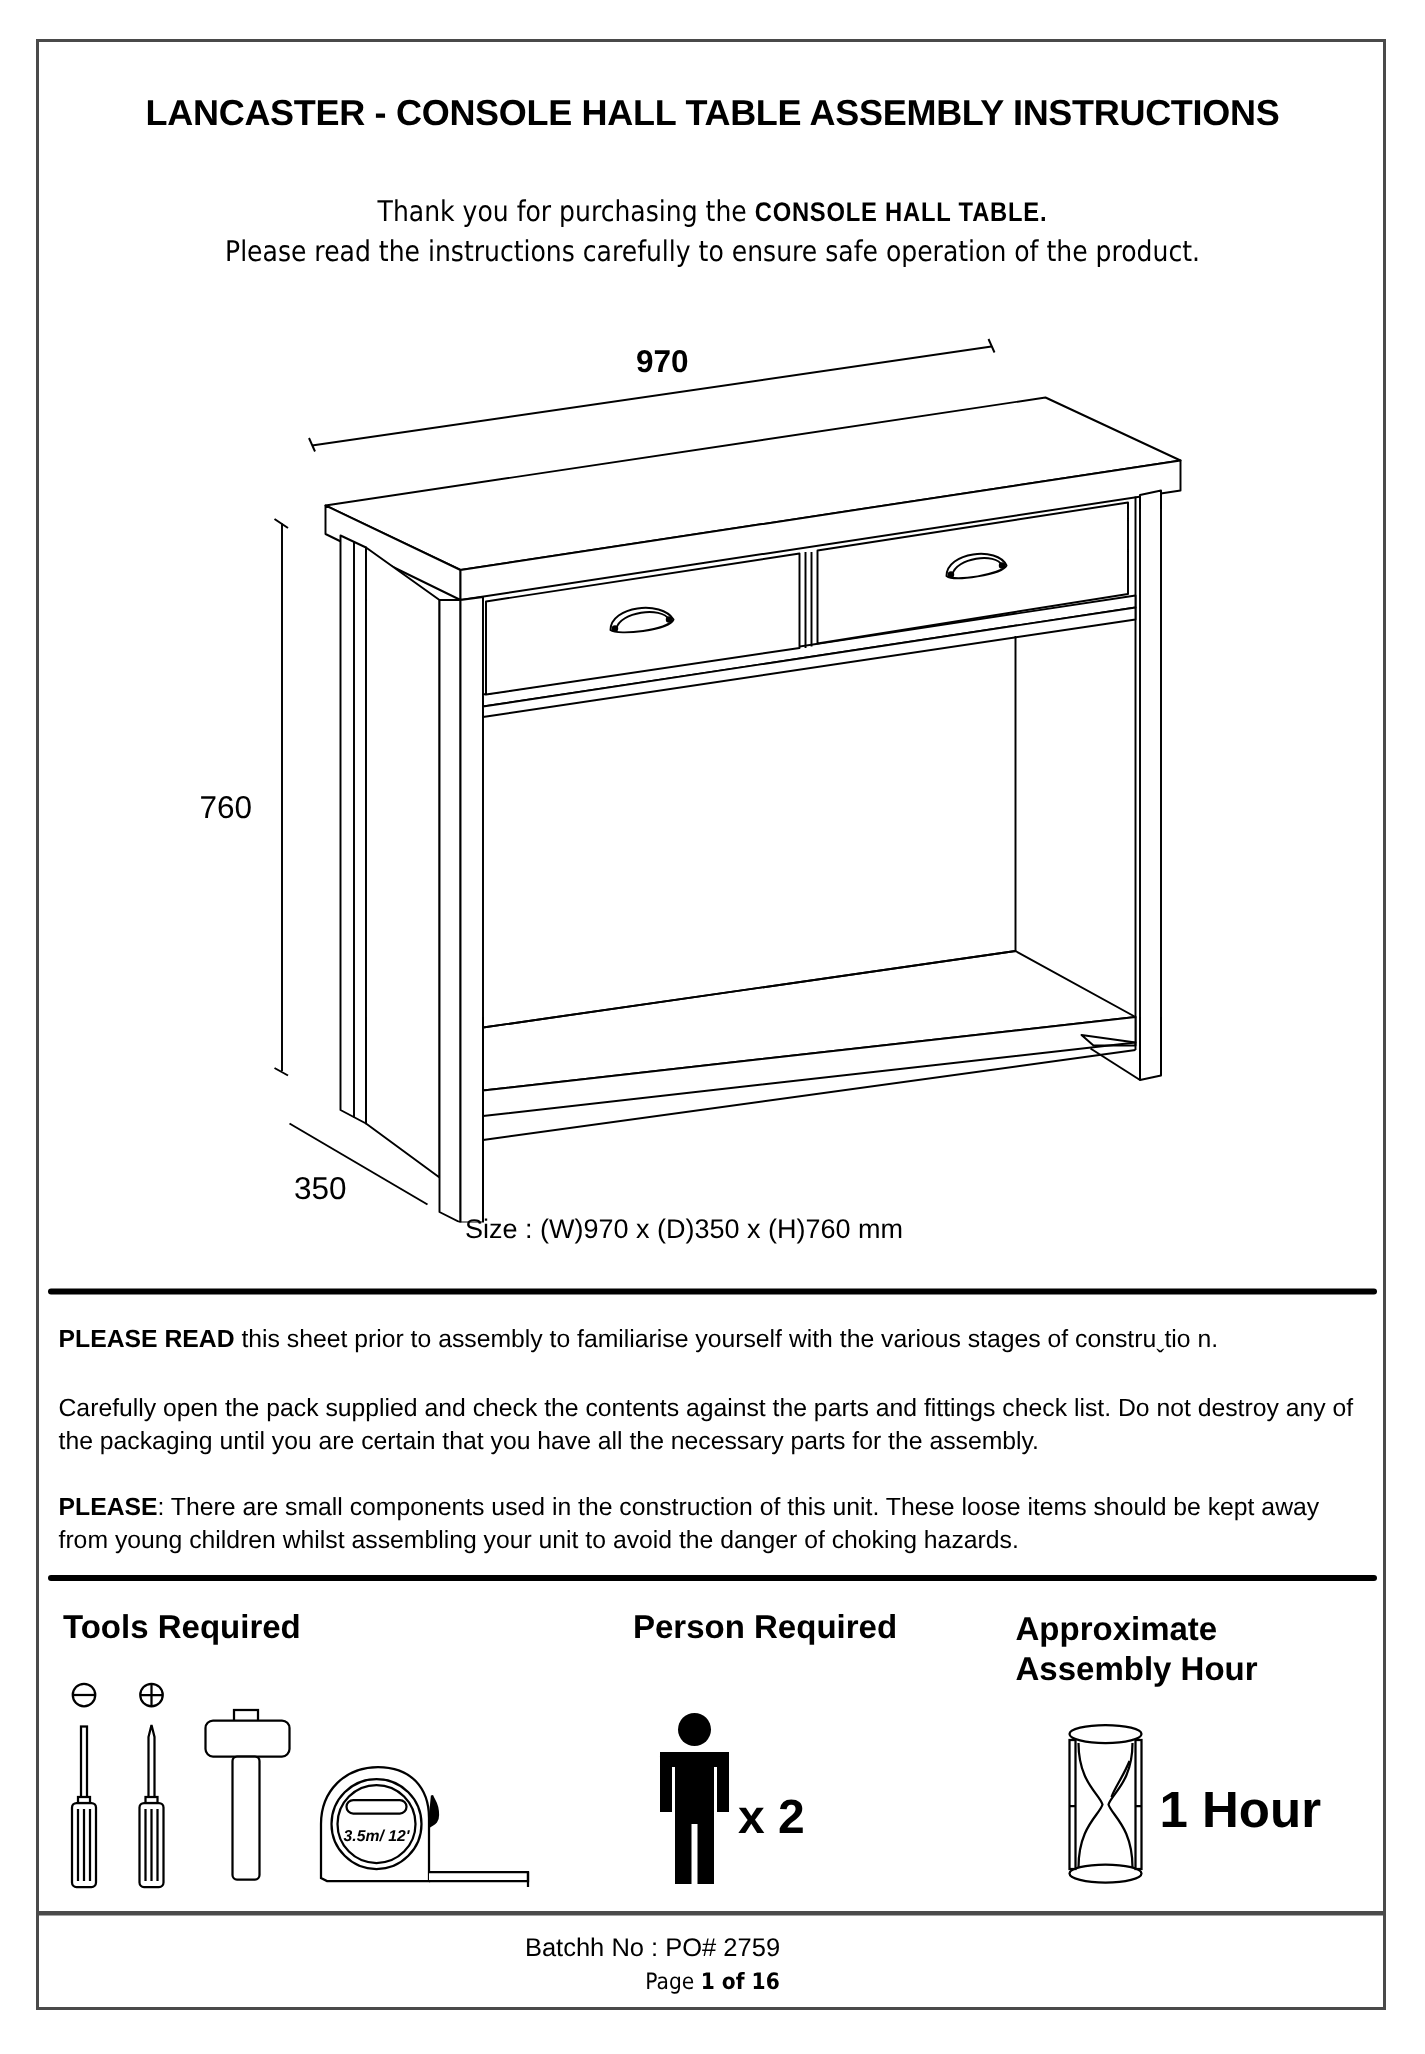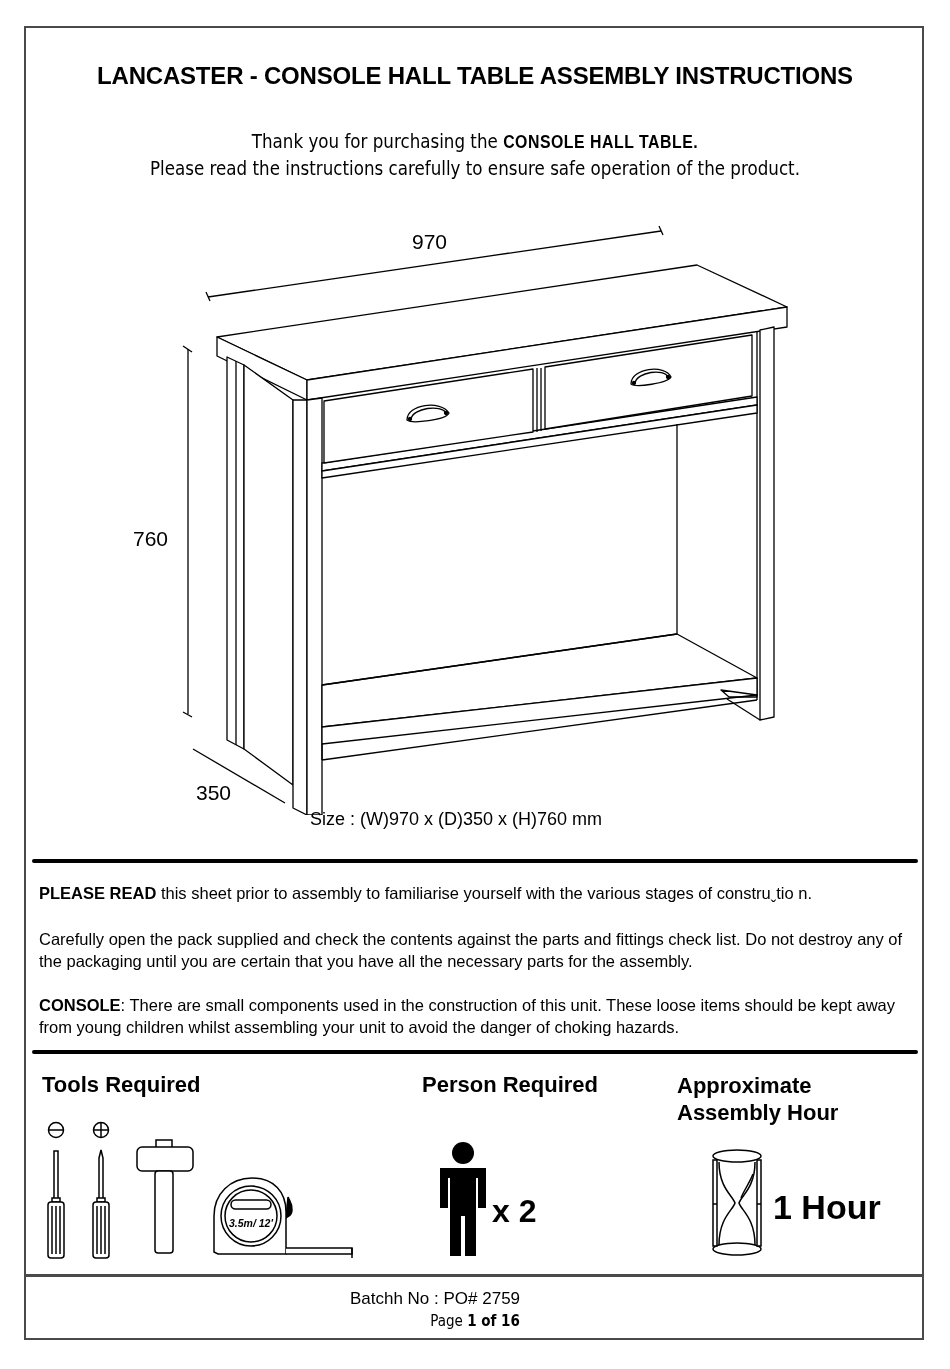--- a/index.html
+++ b/index.html
@@ -102,32 +102,32 @@
     <polygon points="322,685 677,634 757,678 322,727"></polygon>
     <line x1="322" y1="685" x2="677" y2="634"></line>
     <polygon points="322,727 757,678 757,695 322,744"></polygon>
     <polygon points="721,690 757,695 757,697 729,697" fill="none"></polygon>
     <line x1="727" y1="699" x2="760" y2="720"></line>
   </g>
   <line x1="322" y1="744" x2="322" y2="760"></line>
   <line x1="322" y1="760" x2="757" y2="700"></line>
 </svg>
 
-<div class="dim" style="left:412px; top:230px;">970</div>
+<div class="dim" style="left:424px; top:230px;font-weight:bold;">970</div>
 <div class="dim" style="left:133px; top:527px;">760</div>
 <div class="dim" style="left:196px; top:781px;">350</div>
 <div class="size-caption">Size : (W)970 x (D)350 x (H)760 mm</div>
 
 <div class="rule" style="top:859px;"></div>
 
 <div class="para" style="top:882px;"><b>PLEASE READ</b><span> this sheet prior to assembly to familiarise yourself with the various stages of construˬtio n.</span></div>
 
 <div class="para" style="top:928px;">Carefully open the pack supplied and check the contents against the parts and fittings check list. Do not destroy any of the packaging until you are certain that you have all the necessary parts for the assembly.</div>
 
-<div class="para" style="top:994px;"><b>CONSOLE</b><span>: There are small components used in the construction of this unit. These loose items should be kept away from young children whilst assembling your unit to avoid the danger of choking hazards.</span></div>
+<div class="para" style="top:994px;"><b>PLEASE</b><span>: There are small components used in the construction of this unit. These loose items should be kept away from young children whilst assembling your unit to avoid the danger of choking hazards.</span></div>
 
 <div class="rule" style="top:1050px;"></div>
 
 <div class="h-tools">Tools Required</div>
 
 <svg class="icon" style="left:40px; top:1118px;" width="30" height="142" viewBox="0 0 30 142" fill="#fff" stroke="#000" stroke-width="1.5">
   <circle cx="16" cy="12" r="7.5"></circle>
   <line x1="8.5" y1="12" x2="23.5" y2="12"></line>
   <rect x="14" y="33" width="4" height="50"></rect>
   <rect x="12" y="80" width="8" height="4"></rect>

